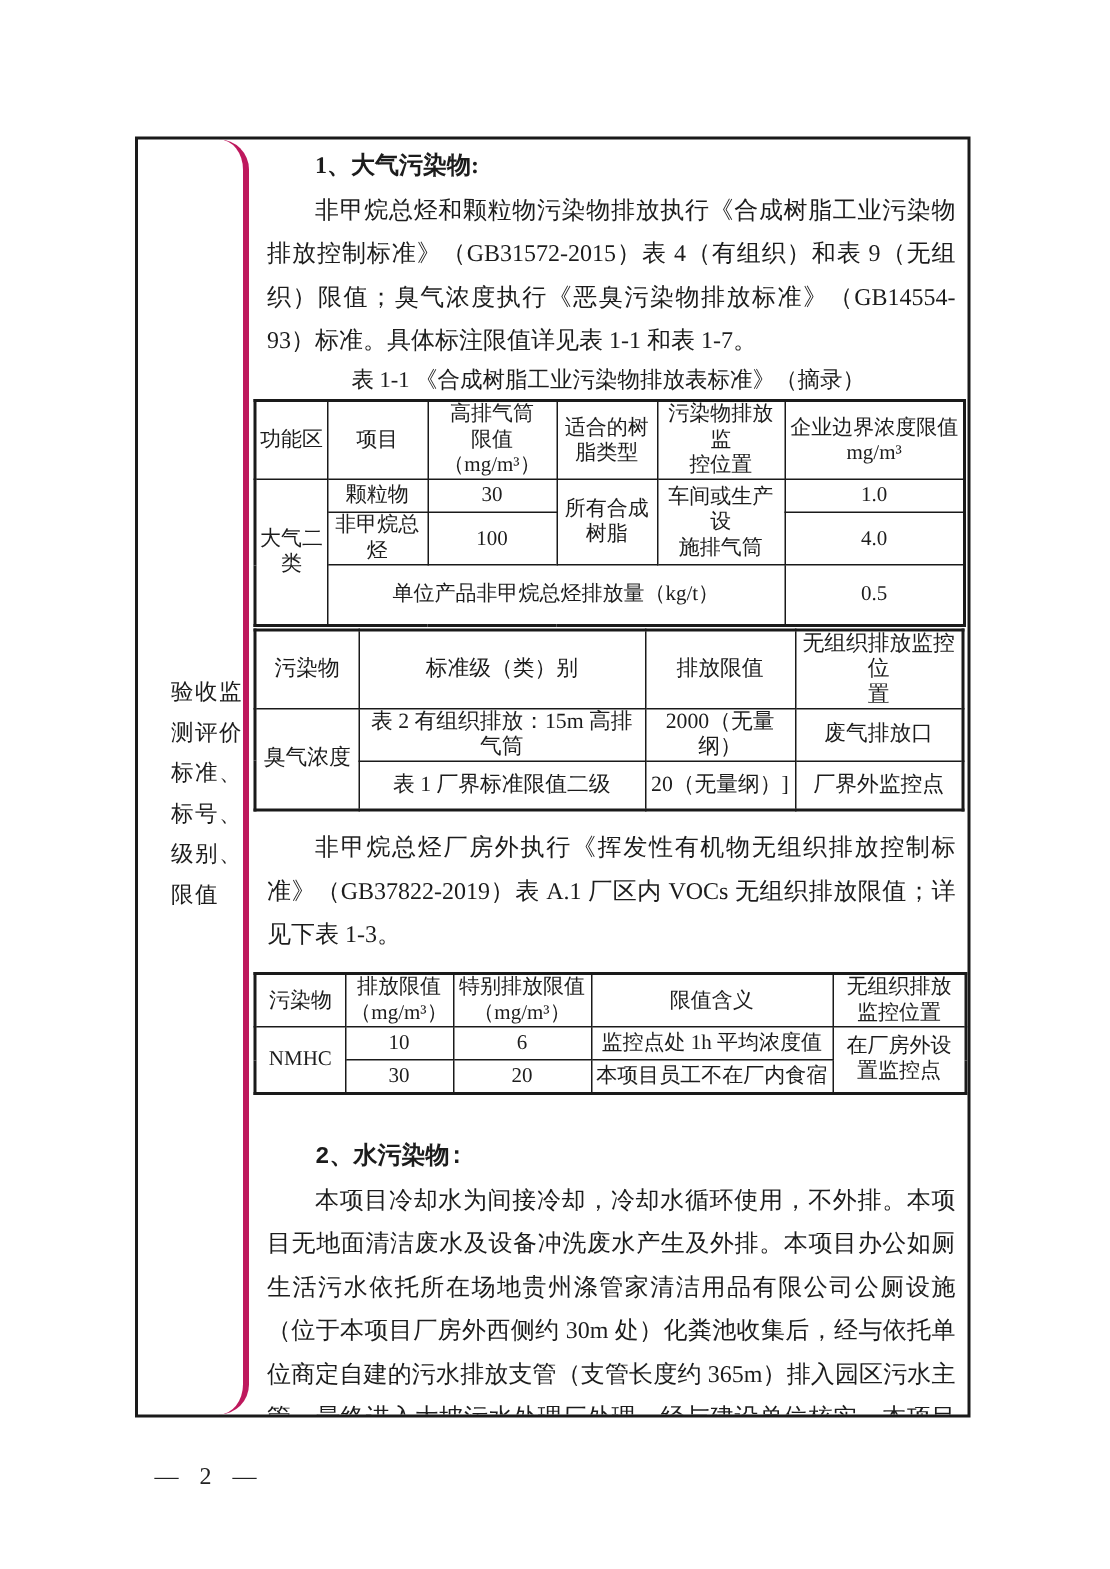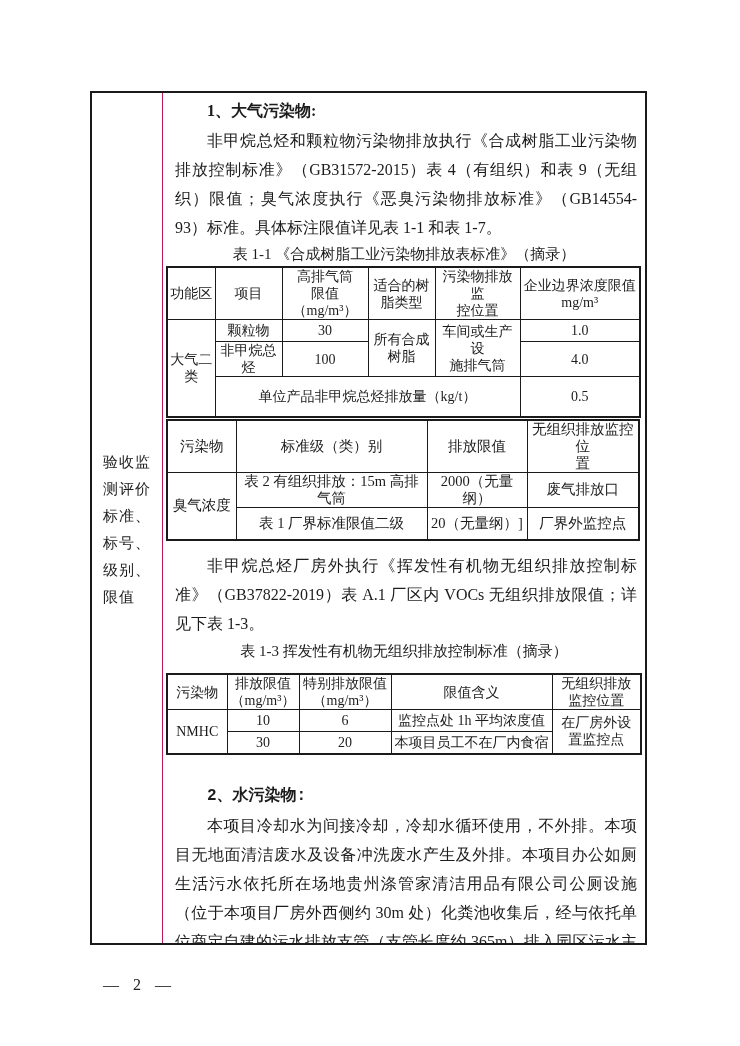--- a/index.html
+++ b/index.html
@@ -13,22 +13,22 @@
   .page { position: relative; width: 740px; height: 1046px; background: #fff; }
 
   .frame {
     position: absolute; left: 90px; top: 91px;
     width: 553px; height: 850px;
     border: 2px solid #1a1a1a;
     display: flex; flex-direction: row;
   }
   .side {
     width: 70px; flex: 0 0 70px;
-    border-right: 1px solid #be185d;
-    display: flex; align-items: center; justify-content: center;
+    border-right: 4px solid #be185d;
+    display: flex; align-items: center; justify-content: flex-end; border-radius: 20px;
   }
   .side-label {
     white-space: pre-line;
     font-size: 15px; line-height: 27px;
     letter-spacing: 1px;
     text-align: left;
     position: relative; top: 12px;
   }
   .content {
     flex: 1 1 auto;
@@ -190,21 +190,20 @@
         <tr class="r">
           <td>表 1 厂界标准限值二级</td>
           <td>20（无量纲）]</td>
           <td>厂界外监控点</td>
         </tr>
       </tbody>
         </table>
 
       <p class="para" id="voc-para">非甲烷总烃厂房外执行《挥发性有机物无组织排放控制标准》（GB37822-2019）表 A.1 厂区内 VOCs 无组织排放限值；详见下表 1-3。</p>
 
-      <p class="tbl-title" id="t13-title">表 1-3 挥发性有机物无组织排放控制标准（摘录）</p>
 
       <table class="t" id="t13">
         <colgroup>
           <col style="width:60px">
             <col style="width:72px">
             <col style="width:92px">
           <col style="width:161px">
             <col style="width:89px">
         </colgroup>
         <tbody>

